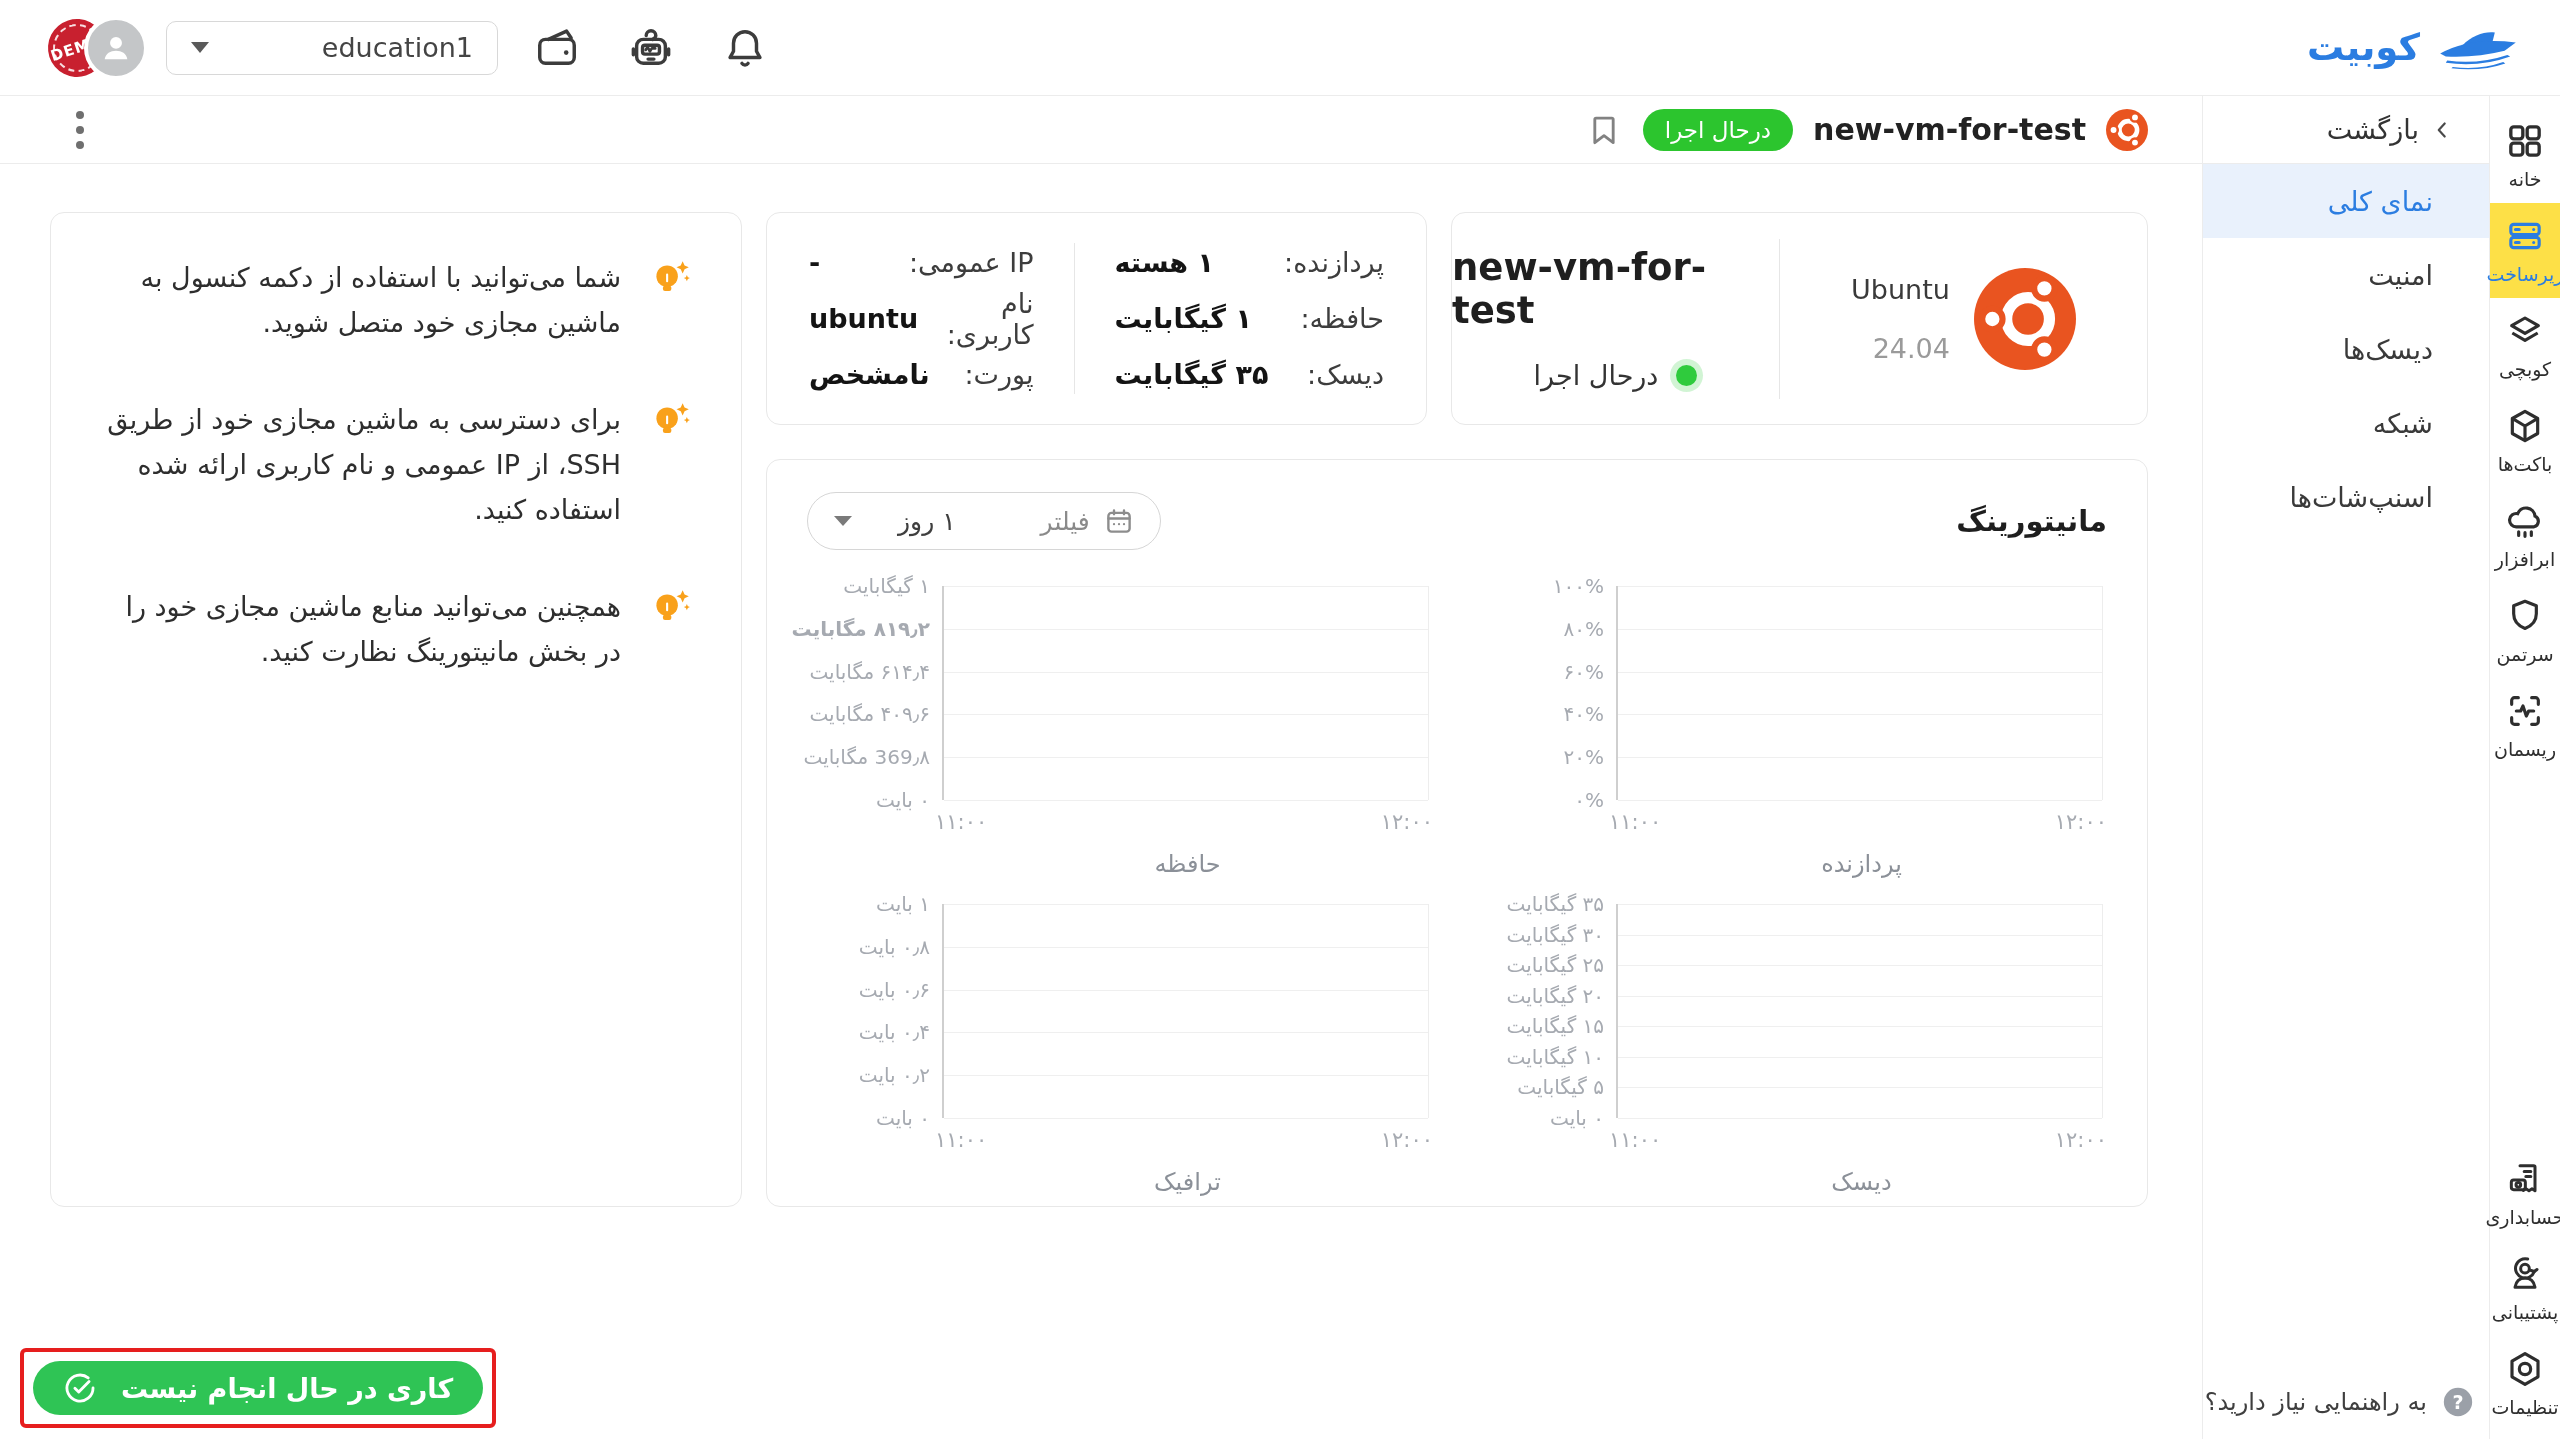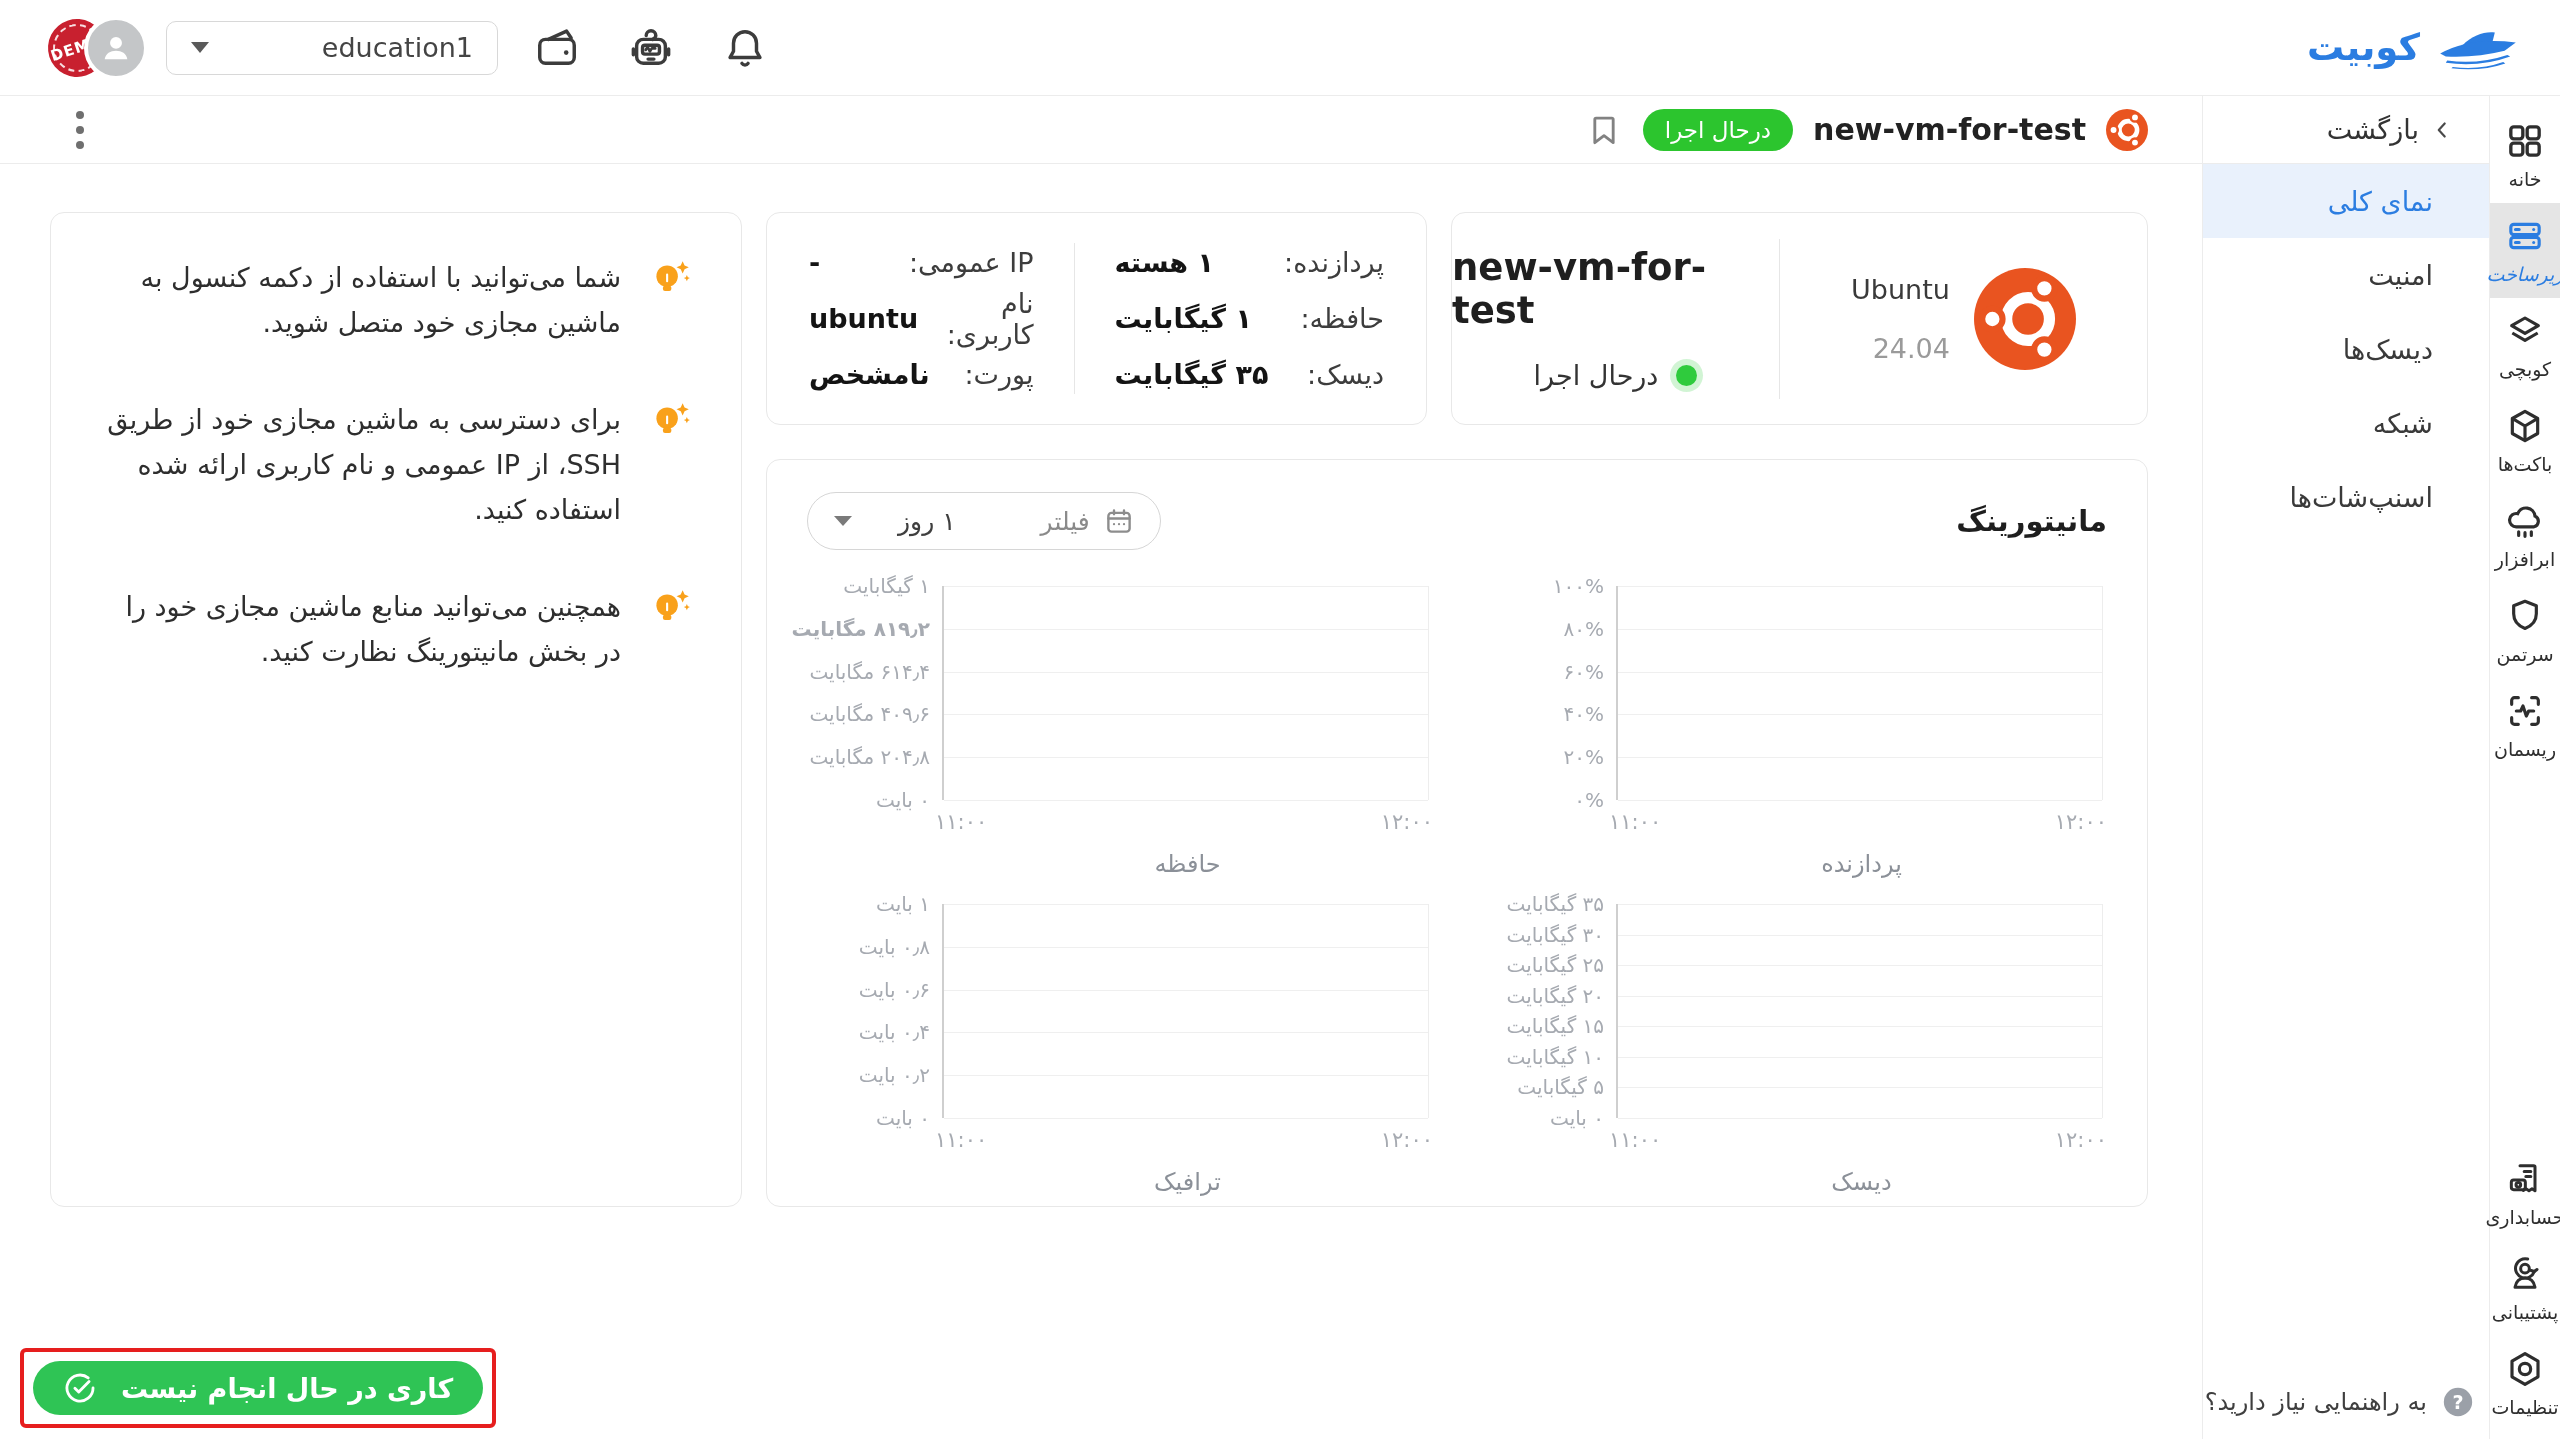--- a/index.html
+++ b/index.html
@@ -120,21 +120,21 @@
   .help-row { position:absolute; bottom:20px; right:14px; display:flex; align-items:center;
               gap:14px; cursor:pointer; }
   .help-text { font-size:24px; color:#3f3f3f; }
 
   
   .side-rail { width:71px; flex:0 0 auto; border-left:1px solid #ececec; direction:rtl;
                display:flex; flex-direction:column; position:relative; padding-top:12px; background:#fff; }
   .rail-item { display:flex; flex-direction:column; align-items:center; gap:7px; padding:13px 2px;
                font-size:19px; color:#2e2e2e; cursor:pointer; text-align:center; }
   .rail-item svg { width:40px; height:40px; }
-  .rail-item.active { background:#e5e5e5; color:#2b7de1;font-style:italic; }
+  .rail-item.active { background:#fde047; color:#2b7de1; }
   .rail-bottom { position:absolute; bottom:8px; left:0; right:0; }
 
   
   .toast-annotation { position:absolute; left:20px; bottom:12px; border:4px solid #e61e1e;
                       border-radius:6px; padding:9px; z-index:50; }
   .toast { background:#2fc455; border-radius:27px; height:54px; display:flex; align-items:center;
            gap:24px; padding:0 30px; direction:rtl; }
   .toast-msg { color:#fff; font-size:27px; font-weight:bold; }
 </style>
 </head>
@@ -314,21 +314,21 @@
               <span class="xlabel start">۱۱:۰۰</span>
               <span class="xlabel end">۱۲:۰۰</span>
               <div class="chart-title">پردازنده</div>
             </div>
             <div class="chart">
               <div class="ylabels">
                   <div class="ytick" style="top: 0%; direction: rtl;">۱ گیگابایت</div>
                   <div class="ytick" style="top: 20%; direction: rtl; font-weight: bold;">۸۱۹٫۲ مگابایت</div>
                   <div class="ytick" style="top: 40%; direction: rtl;">۶۱۴٫۴ مگابایت</div>
                   <div class="ytick" style="top: 60%; direction: rtl;">۴۰۹٫۶ مگابایت</div>
-                  <div class="ytick" style="top: 80%; direction: rtl;">۲۰۴٫۸ مگابایت</div>
+                  <div class="ytick" style="top: 80%; direction: rtl;">369٫۸ مگابایت</div>
                   <div class="ytick" style="top: 100%; direction: rtl;">۰ بایت</div>
                 </div>
               <div class="plot">
                   <div class="gridline" style="top: 0%;"></div>
                   <div class="gridline" style="top: 20%;"></div>
                   <div class="gridline" style="top: 40%;"></div>
                   <div class="gridline" style="top: 60%;"></div>
                   <div class="gridline" style="top: 80%;"></div>
                   <div class="gridline" style="top: 100%;"></div>
                 </div>

